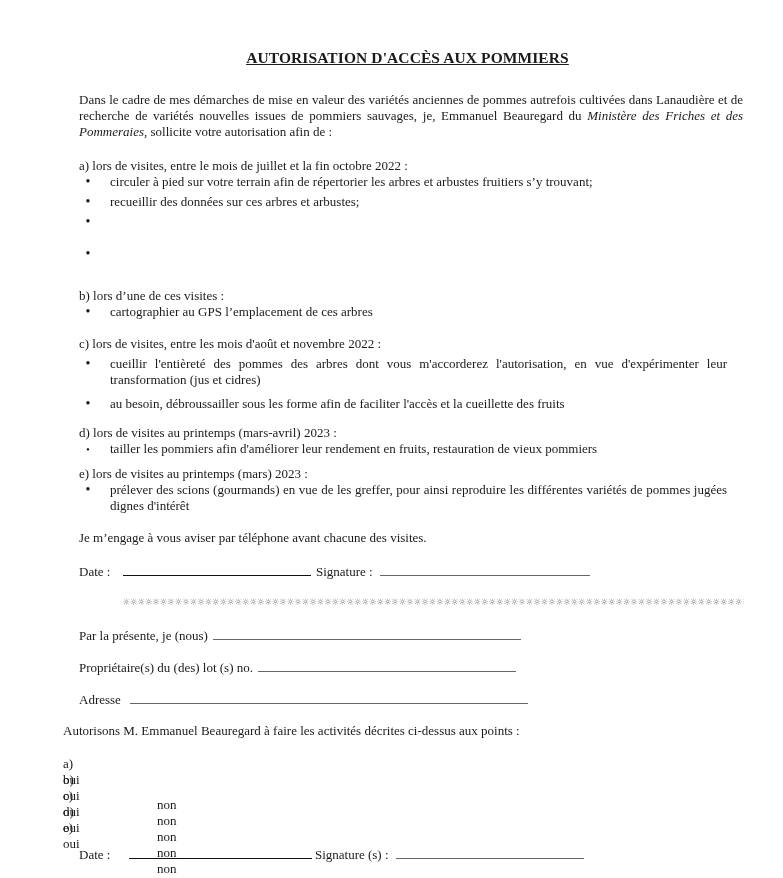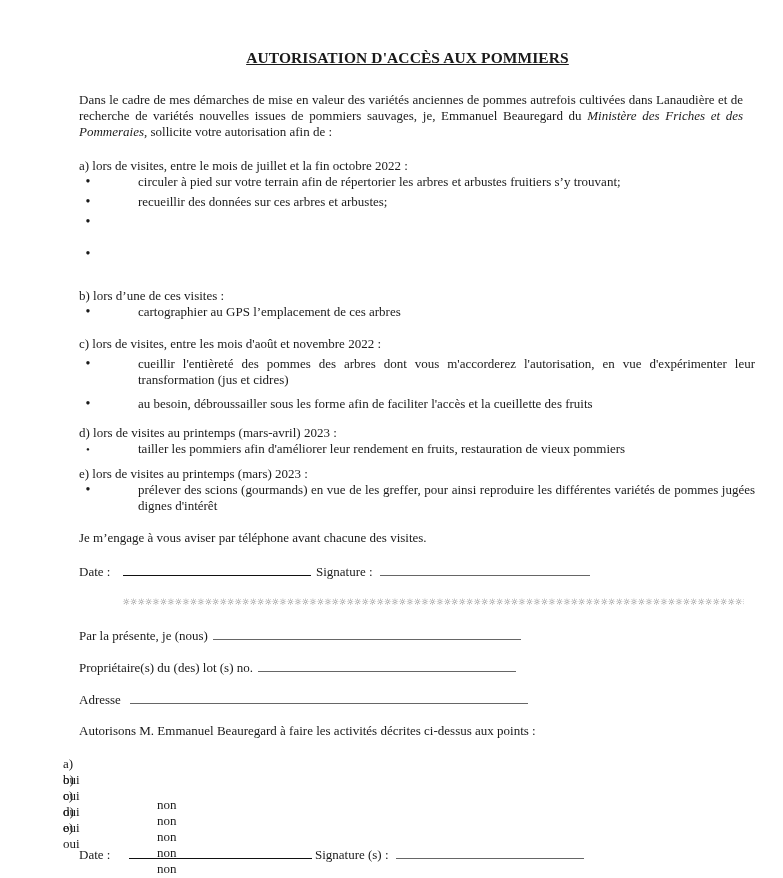--- a/index.html
+++ b/index.html
@@ -21,21 +21,20 @@
     .intro .it { font-style: italic; }
     .section-head { left: 63px; }
     .bullet { left: 83px; width: 644px; }
     .bullet .dot {
       position: absolute; left: 0; top: 0; width: 10px; text-align: center;
       font-size: 14px;
     }
     .bullet .txt {
       position: absolute; left: 27px; width: 617px; text-align: justify;
       text-align-last: left;
-      margin-left: 28px;
     }
     .line {
       display: inline-block; border-bottom: 1px solid #333; vertical-align: baseline;
       height: 12px;
     }
     .line.thick { border-bottom: 1.5px solid #111; }
     .line.grey { border-bottom: 1px solid #666; }
     .deco {
       left: 106px; top: 594px; width: 622px; height: 12px; overflow: hidden;
       white-space: nowrap; font-family: "DejaVu Sans", sans-serif;
@@ -112,21 +111,21 @@
   <span class="line grey" style="width:308px;margin-left:2px"></span>
 </div>
 <div class="abs" style="left:63px;top:659px;white-space:nowrap">
   <span>Propriétaire(s) du (des) lot (s) no.</span>
   <span class="line grey" style="width:258px;margin-left:2px"></span>
 </div>
 <div class="abs" style="left:63px;top:691px;white-space:nowrap">
   <span>Adresse</span>
   <span class="line grey" style="width:398px;margin-left:6px"></span>
 </div>
-<div class="abs" style="left:63px;top:723px;white-space:nowrap">Autorisons M. Emmanuel Beauregard à faire les activités décrites ci-dessus aux points :</div>
+<div class="abs" style="left:47px;top:723px;white-space:nowrap">Autorisons M. Emmanuel Beauregard à faire les activités décrites ci-dessus aux points :</div>
 
 <div class="abs opt-row" style="top:756px">
   <span class="oui">a) oui</span>
   <span class="non">non</span>
 </div>
 <div class="abs opt-row" style="top:772px">
   <span class="oui">b) oui</span>
   <span class="non">non</span>
 </div>
 <div class="abs opt-row" style="top:788px">

